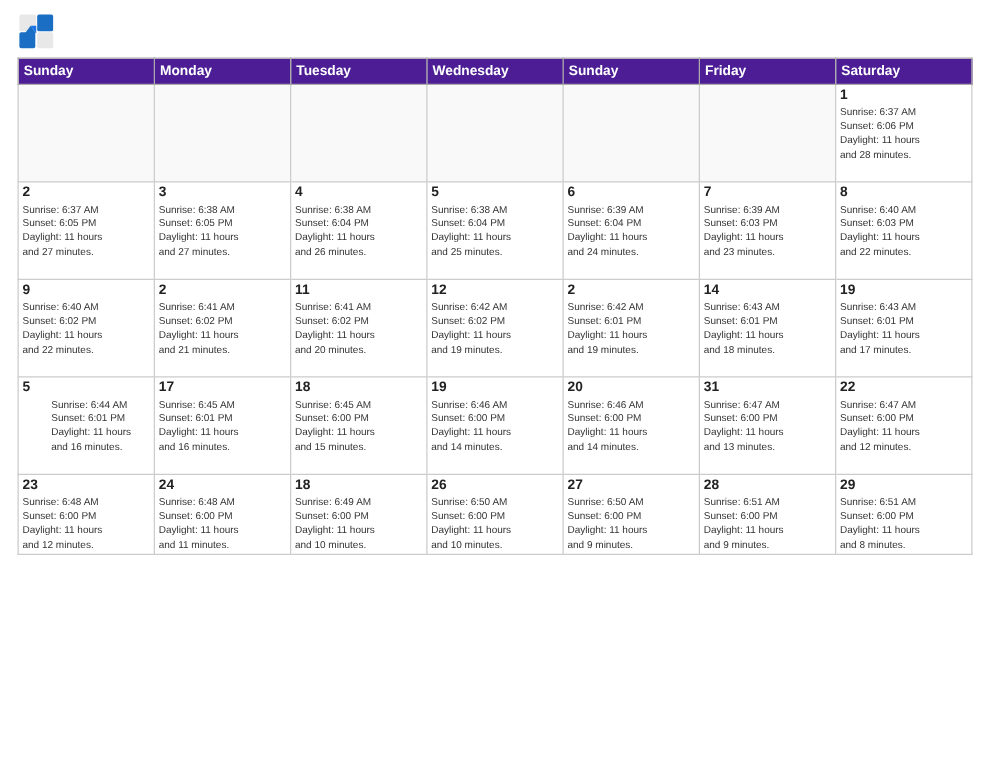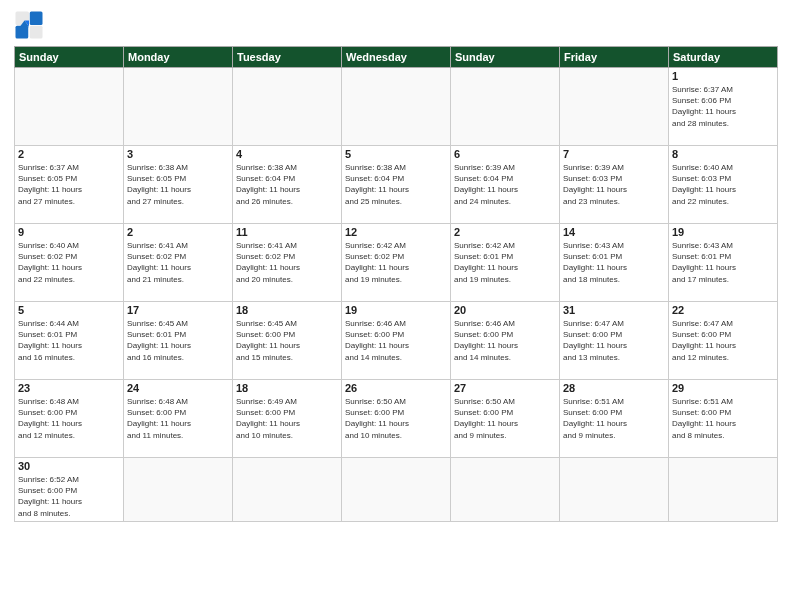--- a/index.html
+++ b/index.html
@@ -51,21 +51,21 @@
     .cal-subtitle {
       font-size: 14px;
       color: #555;
     }
     table {
       width: 100%;
       border-collapse: collapse;
       table-layout: fixed;
     }
     thead tr th {
-      background: #14532d;
+      background: #4c1d95;
       color: #fff;
       font-size: 11px;
       font-weight: bold;
       padding: 4px 4px;
       text-align: left;
       border: 1px solid #aaa;
     }
     tbody tr td {
       border: 1px solid #ccc;
       vertical-align: top;
@@ -245,21 +245,21 @@
             <span class="day-num">19</span>
             <div class="day-info" style="white-space: pre-line;">Sunrise: 6:43 AM
 Sunset: 6:01 PM
 Daylight: 11 hours
 and 17 minutes.</div>
           </td>
         </tr>
         <tr>
           <td>
             <span class="day-num">5</span>
-            <div class="day-info" style="white-space: pre-line;">Sunrise: 6:44 AM
+            <div class="day-info" style="white-space: pre-line; margin-left: 23px;">Sunrise: 6:44 AM
 Sunset: 6:01 PM
 Daylight: 11 hours
 and 16 minutes.</div>
           </td>
           <td>
             <span class="day-num">17</span>
             <div class="day-info" style="white-space: pre-line;">Sunrise: 6:45 AM
 Sunset: 6:01 PM
 Daylight: 11 hours
 and 16 minutes.</div>
@@ -343,31 +343,16 @@
 Daylight: 11 hours
 and 9 minutes.</div>
           </td>
           <td>
             <span class="day-num">29</span>
             <div class="day-info" style="white-space: pre-line;">Sunrise: 6:51 AM
 Sunset: 6:00 PM
 Daylight: 11 hours
 and 8 minutes.</div>
           </td>
-        </tr>
-        <tr>
-          <td>
-            <span class="day-num">30</span>
-            <div class="day-info" style="white-space: pre-line;">Sunrise: 6:52 AM
-Sunset: 6:00 PM
-Daylight: 11 hours
-and 8 minutes.</div>
-          </td>
-          <td class="empty"></td>
-          <td class="empty"></td>
-          <td class="empty"></td>
-          <td class="empty"></td>
-          <td class="empty"></td>
-          <td class="empty"></td>
         </tr>
       </tbody>
   </table>
 </div>
 
 </body></html>

